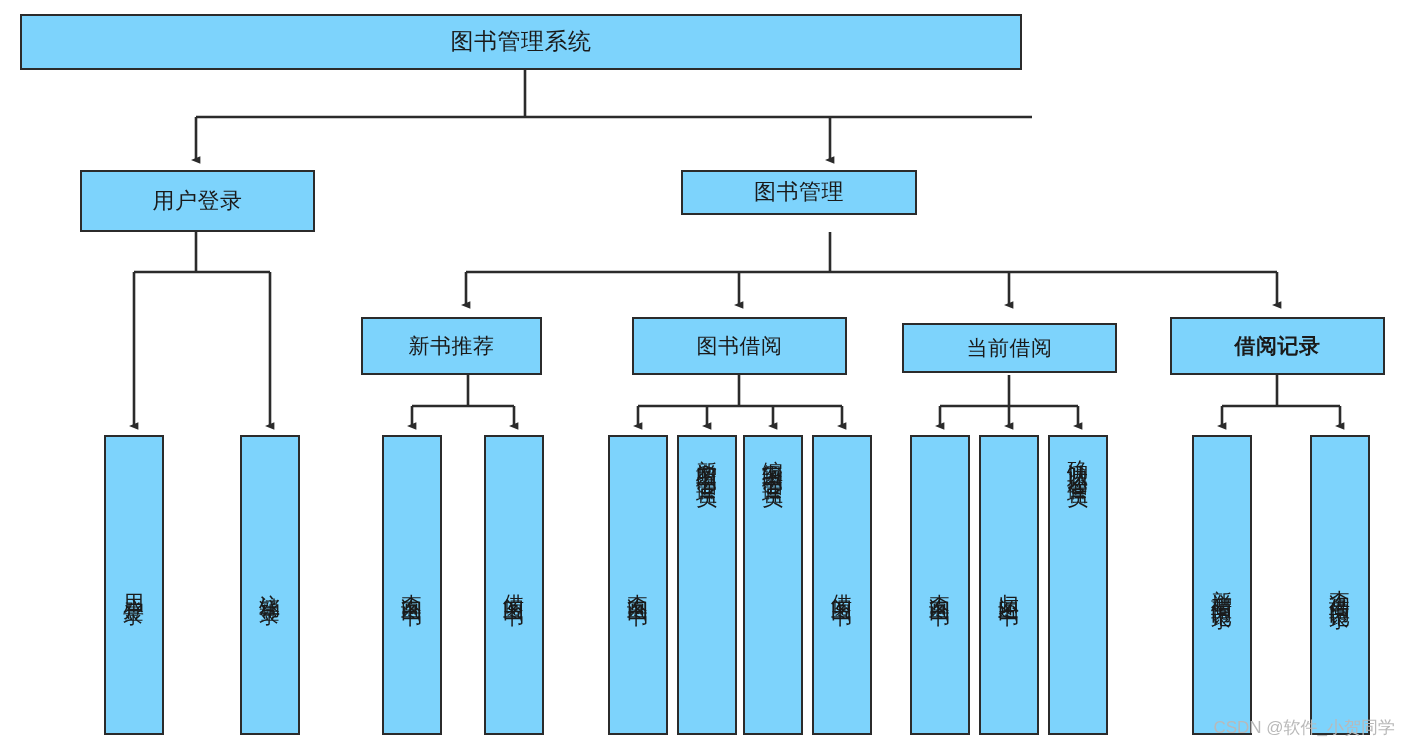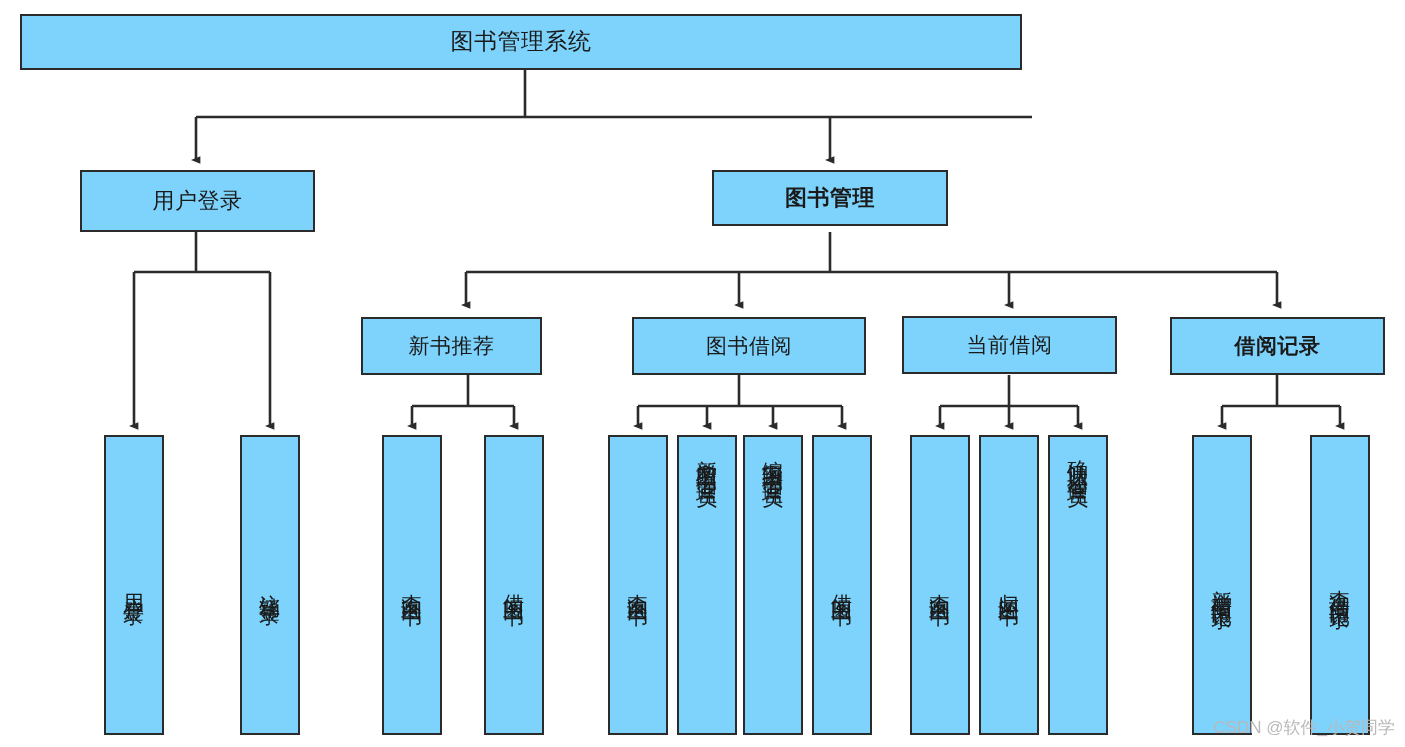--- a/index.html
+++ b/index.html
@@ -132,31 +132,31 @@
     </g>
   </svg>
 
   <div class="node root" style="left:20px; top:14px; width:1002px; height:56px;">
     <span class="label">图书管理系统</span>
   </div>
 
   <div class="node level2" style="left:80px; top:170px; width:235px; height:62px;">
     <span class="label">用户登录</span>
   </div>
-  <div class="node level2" style="left:712px; top:170px; width:236px; height:56px;font-weight:bold;">
+  <div class="node level2" style="left:681px; top:170px; width:236px; height:45px;">
     <span class="label">图书管理</span>
   </div>
 
   <div class="node level3" style="left:361px; top:317px; width:181px; height:58px;">
     <span class="label">新书推荐</span>
   </div>
-  <div class="node level3" style="left:632px; top:317px; width:234px; height:58px;">
+  <div class="node level3" style="left:632px; top:317px; width:215px; height:58px;">
     <span class="label">图书借阅</span>
   </div>
-  <div class="node level3" style="left:902px; top:316px; width:215px; height:58px;">
+  <div class="node level3" style="left:902px; top:323px; width:215px; height:50px;">
     <span class="label">当前借阅</span>
   </div>
   <div class="node level3" style="left:1170px; top:317px; width:215px; height:58px;font-weight:bold;">
     <span class="label">借阅记录</span>
   </div>
 
   <div class="node leaf centered" style="left:104px; top:435px; width:60px; height:300px;">
     <span class="label">用户登录</span>
   </div>
   <div class="node leaf centered" style="left:240px; top:435px; width:60px; height:300px;">

